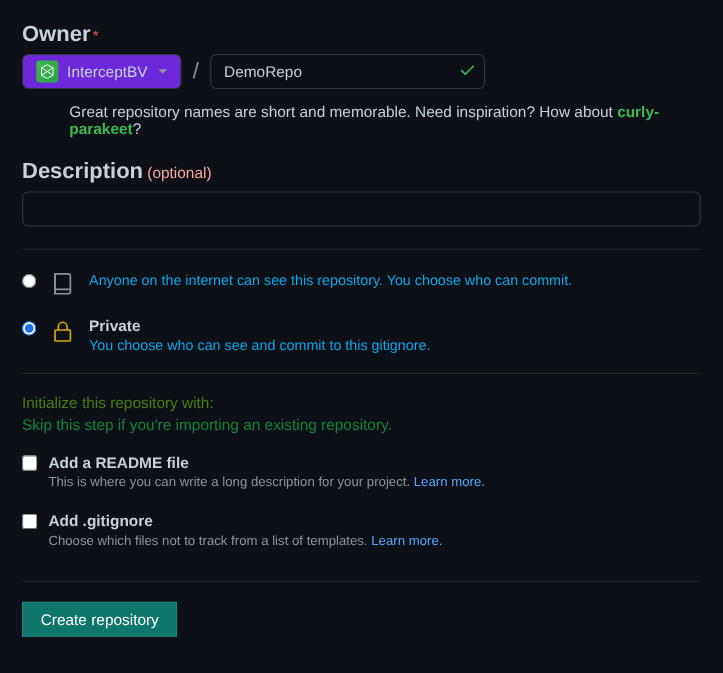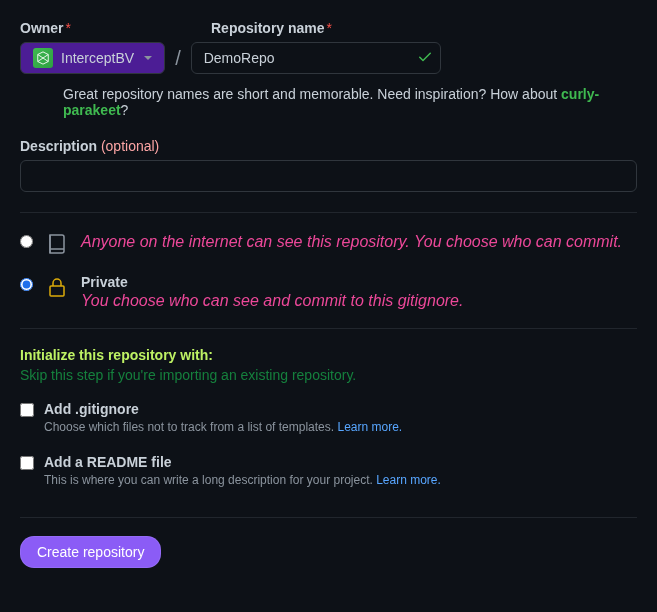--- a/index.html
+++ b/index.html
@@ -15,41 +15,41 @@
       padding: 20px;
       width: 657px;
     }
     .label-row {
       display: flex;
       gap: 16px;
       margin-bottom: 6px;
     }
     .form-label {
       font-weight: 600;
-      font-size: 14px;
+      font-size: 20px;
       color: #c9d1d9;
     }
     .required {
       color: #f85149;
       margin-left: 2px;
     }
     .muted {
       color: #fca5a5;
     }
     .owner-repo-row {
       display: flex;
       align-items: center;
       gap: 10px;
       margin-bottom: 12px;
     }
     .owner-button {
       display: flex;
       align-items: center;
       gap: 8px;
-      background-color: #4c1d95;
+      background-color: #6d28d9;
       border: 1px solid #30363d;
       border-radius: 6px;
       padding: 6px 12px;
       color: #c9d1d9;
       font-size: 14px;
       font-weight: 500;
       cursor: pointer;
       height: 32px;
     }
     .owner-icon {
@@ -152,32 +152,31 @@
       display: flex;
       justify-content: center;
       margin-top: 1px;
     }
     .vis-text .vis-title {
       font-weight: 600;
       color: #c9d1d9;
       font-size: 14px;
     }
     .vis-text .vis-desc {
-      color: #ec4899;
-      font-size: 16px;
+      color: #0ea5e9;
+      font-size: 13px;
       margin-top: 2px;
-      font-style: italic;
     }
     .init-section {
       padding: 18px 0 10px 0;
     }
     .init-heading {
-      font-weight: 700;
-      font-size: 14px;
-      color: #bef264;
+      font-weight: 400;
+      font-size: 14px;
+      color: #4d7c0f;
       margin-bottom: 4px;
     }
     .init-skip {
       color: #15803d;
       font-size: 14px;
       margin-bottom: 18px;
     }
     .checkbox-group {
       display: flex;
       align-items: flex-start;
@@ -200,44 +199,41 @@
       color: #8b949e;
       font-size: 12px;
       margin-top: 3px;
     }
     .link-blue {
       color: #58a6ff;
       text-decoration: none;
       cursor: pointer;
     }
     .create-button {
-      background-color: #8b5cf6;
+      background-color: #0f766e;
       border: 1px solid rgba(240,246,252,0.1);
-      border-radius: 14px;
+      border-radius: 0;
       color: #fff;
       font-size: 14px;
       font-weight: 500;
       padding: 7px 16px;
       cursor: pointer;
       margin-top: 18px;
     }
     .label-owner-col { width: 175px; }
   </style>
 </head>
 <body>
 
 
 
 
 <div class="label-row">
   <div class="label-owner-col">
     <span class="form-label">Owner</span><span class="required">*</span>
-  </div>
-  <div>
-    <span class="form-label">Repository name</span><span class="required">*</span>
   </div>
 </div>
 
 
 <div class="owner-repo-row">
   <button class="owner-button">
     <span class="owner-icon">
       <svg width="14" height="14" viewBox="0 0 16 16" fill="none">
           <path d="M2 4 L8 1 L14 4 L14 12 L8 15 L2 12 Z" stroke="#fff" stroke-width="1" fill="none"></path>
           <path d="M2 4 L14 12 M14 4 L2 12" stroke="#fff" stroke-width="1"></path>
@@ -303,37 +299,37 @@
 <hr>
 
 
 <div class="init-section">
   <div class="init-heading">Initialize this repository with:</div>
   <div class="init-skip">Skip this step if you're importing an existing repository.</div>
 
   <div class="checkbox-group">
     <input type="checkbox" class="checkbox" style="">
     <div>
+      <div class="checkbox-label">Add a README file</div>
+      <div class="checkbox-desc">
+        <span>This is where you can write a long description for your project. </span><a class="link-blue">Learn more.</a>
+      </div>
+    </div>
+  </div>
+
+  <div class="checkbox-group">
+    <input type="checkbox" class="checkbox" style="">
+    <div>
       <div class="checkbox-label">Add .gitignore</div>
       <div class="checkbox-desc">
         <span>Choose which files not to track from a list of templates. </span><a class="link-blue">Learn more.</a>
       </div>
     </div>
   </div>
 
-  <div class="checkbox-group">
-    <input type="checkbox" class="checkbox" style="">
-    <div>
-      <div class="checkbox-label">Add a README file</div>
-      <div class="checkbox-desc">
-        <span>This is where you can write a long description for your project. </span><a class="link-blue">Learn more.</a>
-      </div>
-    </div>
-  </div>
-
 </div>
 
 <hr>
 
 <button class="create-button">Create repository</button>
 
 
 
 
 </body></html>

